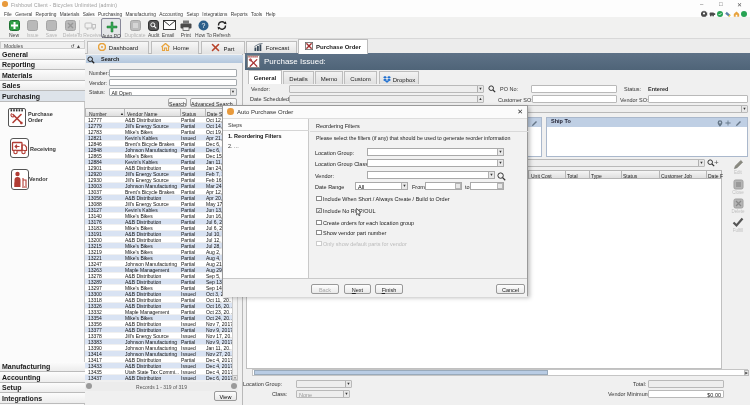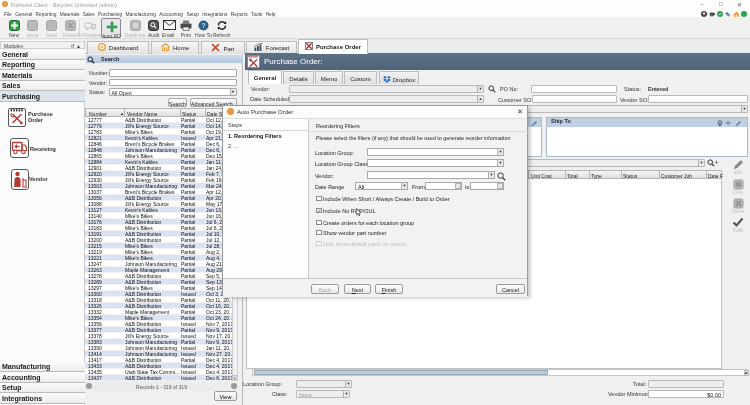--- a/index.html
+++ b/index.html
@@ -643,21 +643,21 @@
         <rect x="6.5" y="0" width="1.1" height="1.6"></rect>
         <rect x="8.5" y="0" width="1.1" height="1.6"></rect>
       </g>
 <g stroke="#a83434" stroke-width="1.3" stroke-linecap="round">
         <line x1="2.2" y1="3.6" x2="8.8" y2="10.2"></line>
         <line x1="8.8" y1="3.6" x2="2.2" y2="10.2"></line>
       </g>
 <circle cx="2.4" cy="3.8" r="1.1" fill="none" stroke="#a83434" stroke-width="0.8"></circle>
 </svg>
   </div>
-<div class="abs" id="poheadtxt">Purchase Order:</div>
+<div class="abs" id="poheadtxt">Purchase Issued:</div>
 <div class="potab sel" style="left:248px; width:34px;">General</div>
 <div class="potab" style="left:283px; width:31px;">Details</div>
 <div class="potab" style="left:315px; width:28px;">Memo</div>
 <div class="potab" style="left:344px; width:33px;">Custom</div>
 <div class="potab" style="left:379px; width:40px;"><svg style="display:inline-block;vertical-align:-1px;margin-right:2px;" width="8" height="7" viewBox="0 0 8 7">
       <path d="M2 0 L4 1.3 L2 2.6 L0 1.3 Z M6 0 L8 1.3 L6 2.6 L4 1.3 Z M2 2.6 L4 3.9 L2 5.2 L0 3.9 Z M6 2.6 L8 3.9 L6 5.2 L4 3.9 Z M2 5.5 L4 6.8 L6 5.5 L4 4.6 Z" fill="#1f6fd0"></path>
     </svg>Dropbox</div>
 
 <div class="flabel" style="left:251px; top:86px;">Vendor:</div>
 <div class="ffield" style="left:289px; top:84.5px; width:195px; height:8px;">

